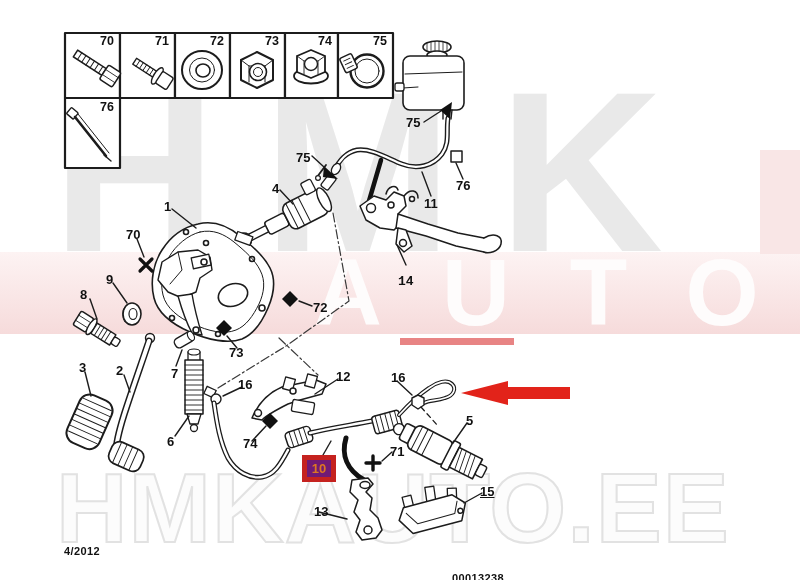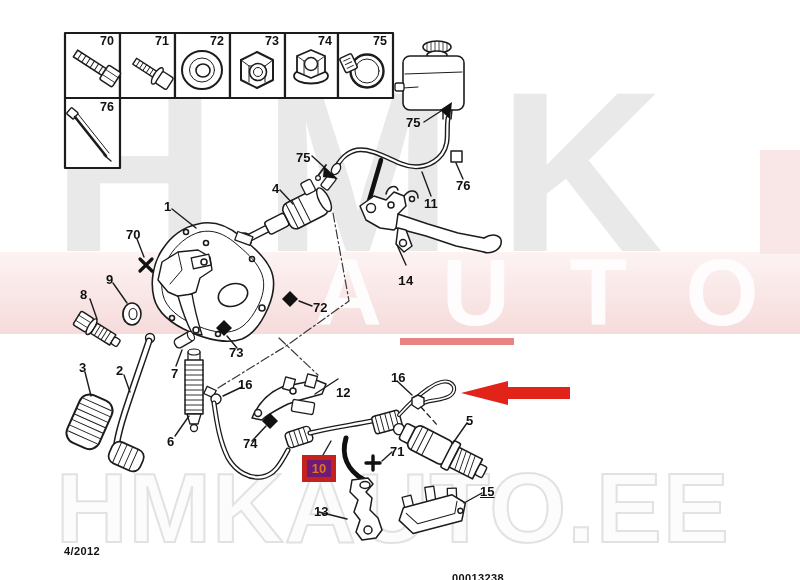--- a/index.html
+++ b/index.html
@@ -357,21 +357,21 @@
       <span class="callout" style="left: 106px; top: 272px;">9</span>
       <span class="callout" style="left: 80px; top: 287px;">8</span>
       <span class="callout" style="left: 313px; top: 300px;">72</span>
       <span class="callout" style="left: 229px; top: 345px;">73</span>
       <span class="callout" style="left: 79px; top: 360px;">3</span>
       <span class="callout" style="left: 116px; top: 363px;">2</span>
       <span class="callout" style="left: 171px; top: 366px;">7</span>
       <span class="callout" style="left: 167px; top: 434px;">6</span>
       <span class="callout" style="left: 238px; top: 377px;">16</span>
       <span class="callout" style="left: 243px; top: 436px;">74</span>
-      <span class="callout" style="left: 336px; top: 385px;">12</span>
+      <span class="callout" style="left: 336px; top: 369px;">12</span>
       <span class="callout" style="left: 391px; top: 370px;">16</span>
       <span class="callout" style="left: 466px; top: 413px;">5</span>
       <span class="callout" style="left: 390px; top: 444px;">71</span>
       <span class="callout" style="left: 294px; top: 504px; margin-left: 20px;">13</span>
       <span class="callout" style="left: 480px; top: 484px; text-decoration: underline;">15</span>
     </div>
 
   <div class="hl-box">10</div>
 
   <div class="foot date">4/2012</div>

